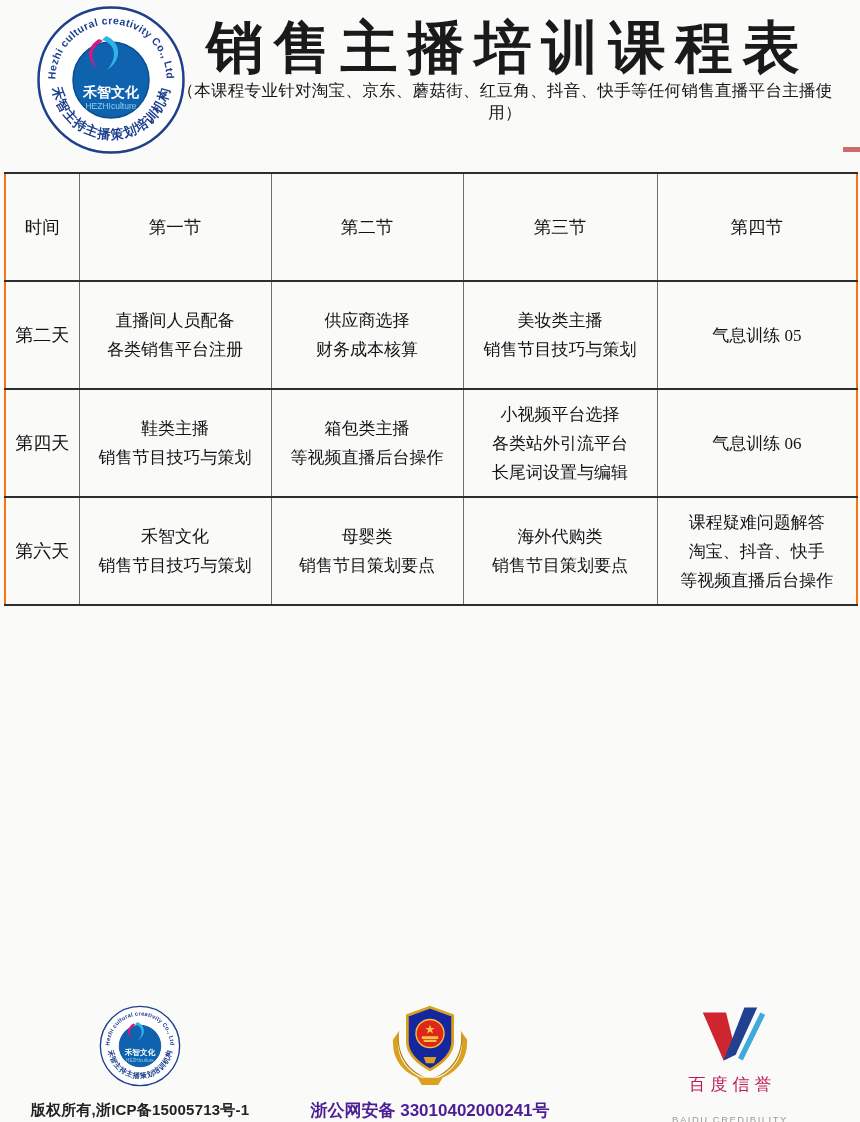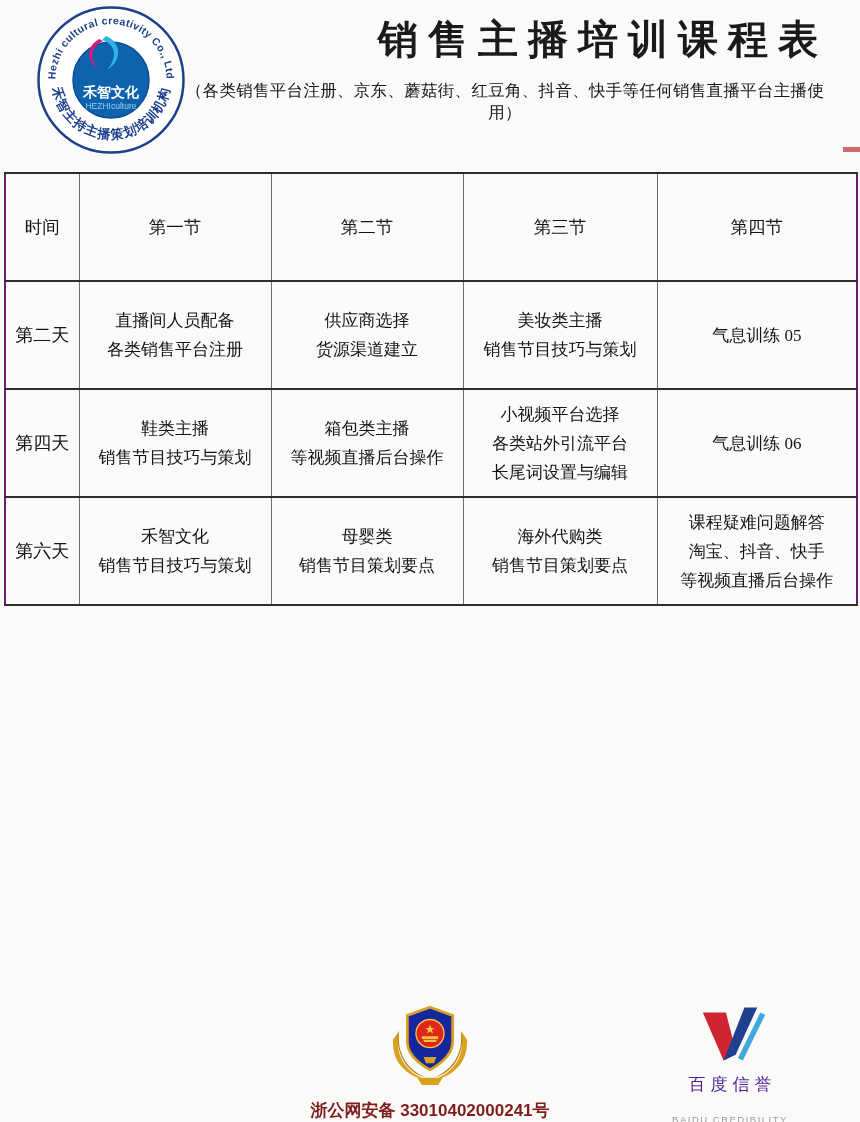--- a/index.html
+++ b/index.html
@@ -5,37 +5,37 @@
   html,body { margin:0; padding:0; }
   .page {
     position:relative; width:860px; height:1122px;
     background:#fafaf9; overflow:hidden;
     font-family:"Liberation Serif","DejaVu Serif",serif;
     color:#1a1a1a;
   }
   
   .logo-header { position:absolute; left:36px; top:5px; width:150px; height:150px; }
   .page-title {
-    position:absolute; top:4px; left:188px; width:640px; margin:0;
-    text-align:right; font-size:40px; line-height:72px; font-weight:700;
+    position:absolute; top:12px; left:188px; width:640px; margin:0;
+    text-align:center; font-size:57px; line-height:72px; font-weight:700;
     letter-spacing:10px; white-space:nowrap;
   }
   .page-subtitle {
     position:absolute; top:80px; left:175px; width:660px; margin:0;
     text-align:center; font-size:16.5px; letter-spacing:0.3px; color:#161616;
   }
   .red-mark {
     position:absolute; top:147px; right:0px; width:17px; height:5px;
     background:#cf6a6e;
   }
   
   .schedule {
     position:absolute; top:172px; left:4px; width:852px;
     border-collapse:collapse; table-layout:fixed;
-    border:2px solid #701a75; text-align:center;
+    border:2px solid #f97316; text-align:center;
   }
   .schedule tr { height:108px; }
   .schedule th, .schedule td {
     border-left:1px solid #6e6e6e; border-right:1px solid #6e6e6e;
     border-top:2px solid #2e2e2e; border-bottom:2px solid #2e2e2e;
     padding:0; font-weight:normal; vertical-align:middle;
     font-size:17px; line-height:29px; white-space:pre-line; color:#141414;
   }
   .schedule th { font-size:17.5px; }
   .schedule td.day { font-size:18px; }
@@ -44,26 +44,26 @@
   .footer-mid   { position:absolute; left:300px; top:1000px; width:260px; text-align:center; }
   .footer-right { position:absolute; left:608px; top:1003px; width:244px; text-align:center; }
   .logo-footer { width:82px; height:82px; display:inline-block; }
   .copyright-text {
     margin-top:10px; font-family:"Liberation Sans","DejaVu Sans",sans-serif;
     font-size:15px; font-weight:600; color:#222; letter-spacing:0.2px;
   }
   .police-badge { width:92px; height:86px; display:inline-block; }
   .police-record-text {
     margin-top:9px; font-family:"Liberation Sans","DejaVu Sans",sans-serif;
-    font-size:17px; font-weight:700; color:#7f1d1d;
+    font-size:17px; font-weight:700; color:#4c1d95;
   }
   .baidu-logo { width:72px; height:62px; display:inline-block; }
   .baidu-name-cn {
     margin-top:4px; font-family:"Liberation Sans","DejaVu Sans",sans-serif;
-    font-size:17px; color:#4c1d95; letter-spacing:5px; text-indent:5px;
+    font-size:17px; color:#be185d; letter-spacing:5px; text-indent:5px;
   }
   .baidu-name-en {
     margin-top:18px; font-family:"Liberation Sans","DejaVu Sans",sans-serif;
     font-size:9.5px; color:#9a9a9a; letter-spacing:1.5px;
   }
   .baidu-cert {
     margin-top:3px; font-family:"Liberation Sans","DejaVu Sans",sans-serif;
     font-size:19px; font-weight:700; color:#0d0d0d; letter-spacing:1px;
   }
   .defs-holder { position:absolute; width:0; height:0; overflow:hidden; }
@@ -91,21 +91,21 @@
     </g>
   </defs>
 </svg>
 
 <div class="page">
 
   <svg class="logo-header" viewBox="0 0 150 150">
     <use href="#hezhi-logo"></use>
   </svg>
   <h1 class="page-title">销售主播培训课程表</h1>
-  <p class="page-subtitle">（各类销售平台注册、京东、蘑菇街、红豆角、抖音、快手等任何销售直播平台主播使用）</p>
+  <p class="page-subtitle">（本课程专业针对淘宝、京东、蘑菇街、红豆角、抖音、快手等任何销售直播平台主播使用）</p>
   <div class="red-mark"></div>
 
   <table class="schedule">
     <colgroup>
       <col style="width:74px">
         <col style="width:192px">
         <col style="width:192px">
         <col style="width:194px">
         <col style="width:200px">
     </colgroup>
@@ -117,21 +117,21 @@
         <th>第三节</th>
         <th>第四节</th>
       </tr>
     </thead>
     <tbody>
       <tr>
         <td class="day">第二天</td>
         <td>直播间人员配备
 各类销售平台注册</td>
         <td>供应商选择
-货源渠道建立</td>
+财务成本核算</td>
         <td>美妆类主播
 销售节目技巧与策划</td>
         <td>气息训练 05</td>
       </tr>
       <tr>
         <td class="day">第四天</td>
         <td>鞋类主播
 销售节目技巧与策划</td>
         <td>箱包类主播
 等视频直播后台操作</td>
@@ -148,20 +148,26 @@
 销售节目策划要点</td>
         <td>海外代购类
 销售节目策划要点</td>
         <td>课程疑难问题解答
 淘宝、抖音、快手
 等视频直播后台操作</td>
       </tr>
     </tbody>
   </table>
 
+  <div class="footer-left">
+    <svg class="logo-footer" viewBox="0 0 150 150">
+      <use href="#hezhi-logo"></use>
+    </svg>
+    <div class="copyright-text">版权所有,浙ICP备15005713号-1</div>
+  </div>
 
   <div class="footer-mid">
     <svg class="police-badge" viewBox="0 0 100 95">
       <path d="M16,34 C10,60 22,80 48,89 C28,86 8,72 9,44 Z" fill="#d9a11d"></path>
       <path d="M16,34 C13,58 24,77 46,86 C30,82 15,68 14,42 Z" fill="#b58313"></path>
       <path d="M84,34 C90,60 78,80 52,89 C72,86 92,72 91,44 Z" fill="#d9a11d"></path>
       <path d="M84,34 C87,58 76,77 54,86 C70,82 85,68 86,42 Z" fill="#b58313"></path>
       <path d="M36,86 L64,86 L59,94 L41,94 Z" fill="#d9a11d"></path>
       <path d="M50,8 L75,17 L75,46 Q75,63 50,77 Q25,63 25,46 L25,17 Z" fill="#14279e" stroke="#d9a11d" stroke-width="3"></path>
       <circle cx="50" cy="37" r="15.5" fill="#e0261c" stroke="#f5c63c" stroke-width="1.5"></circle>

